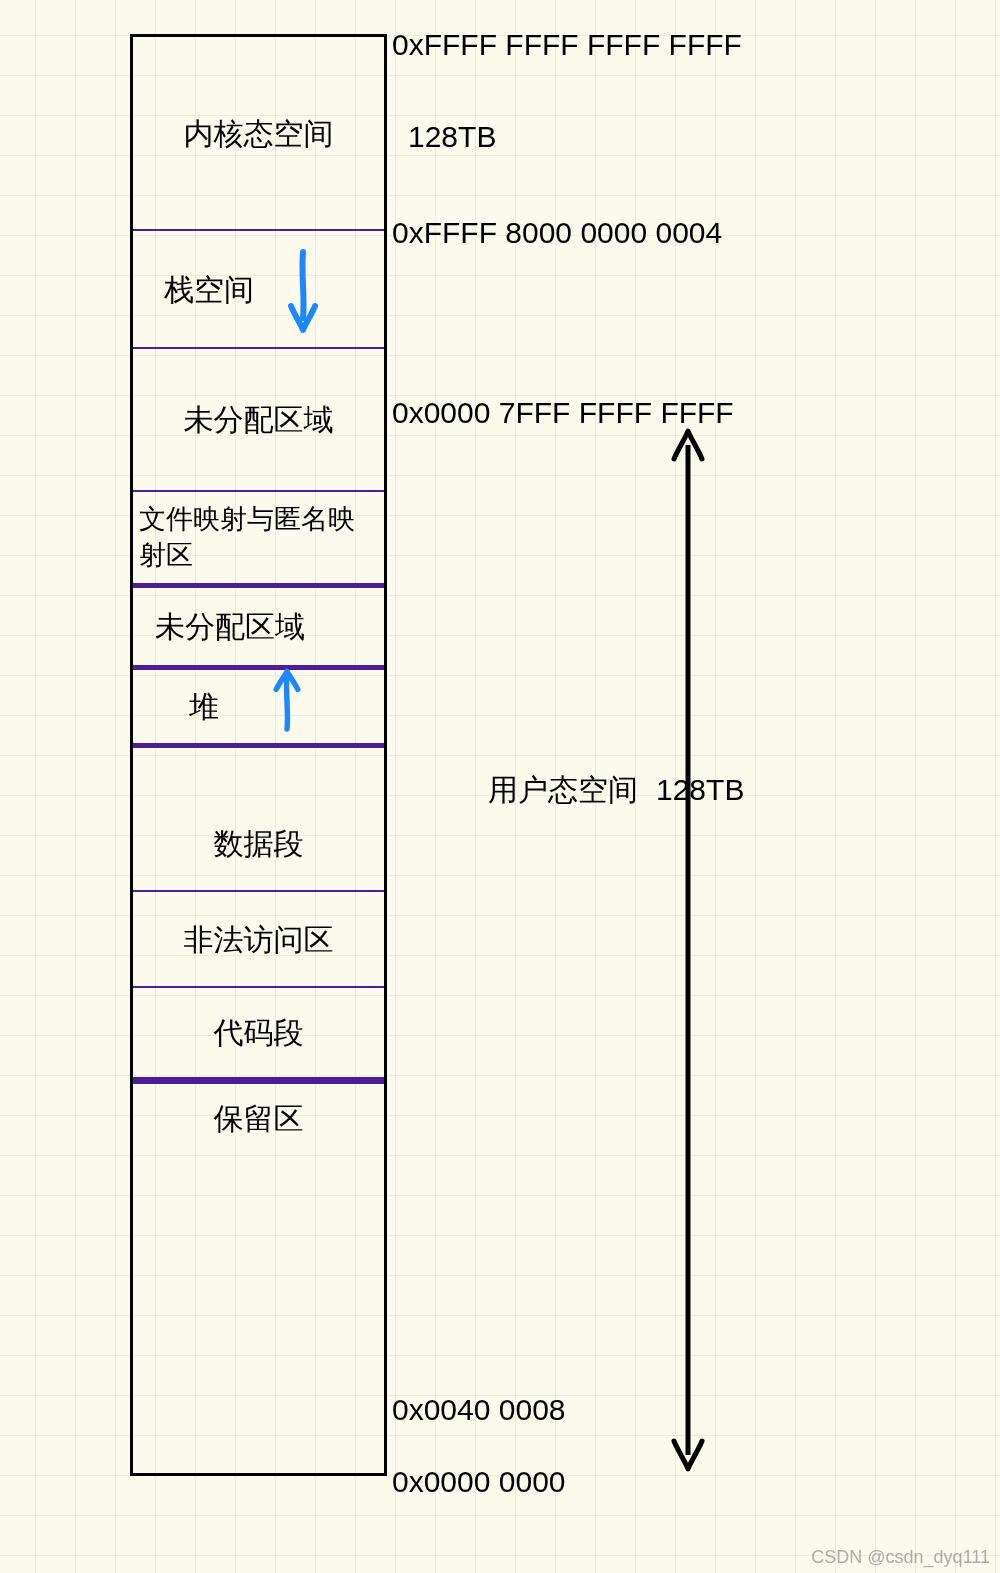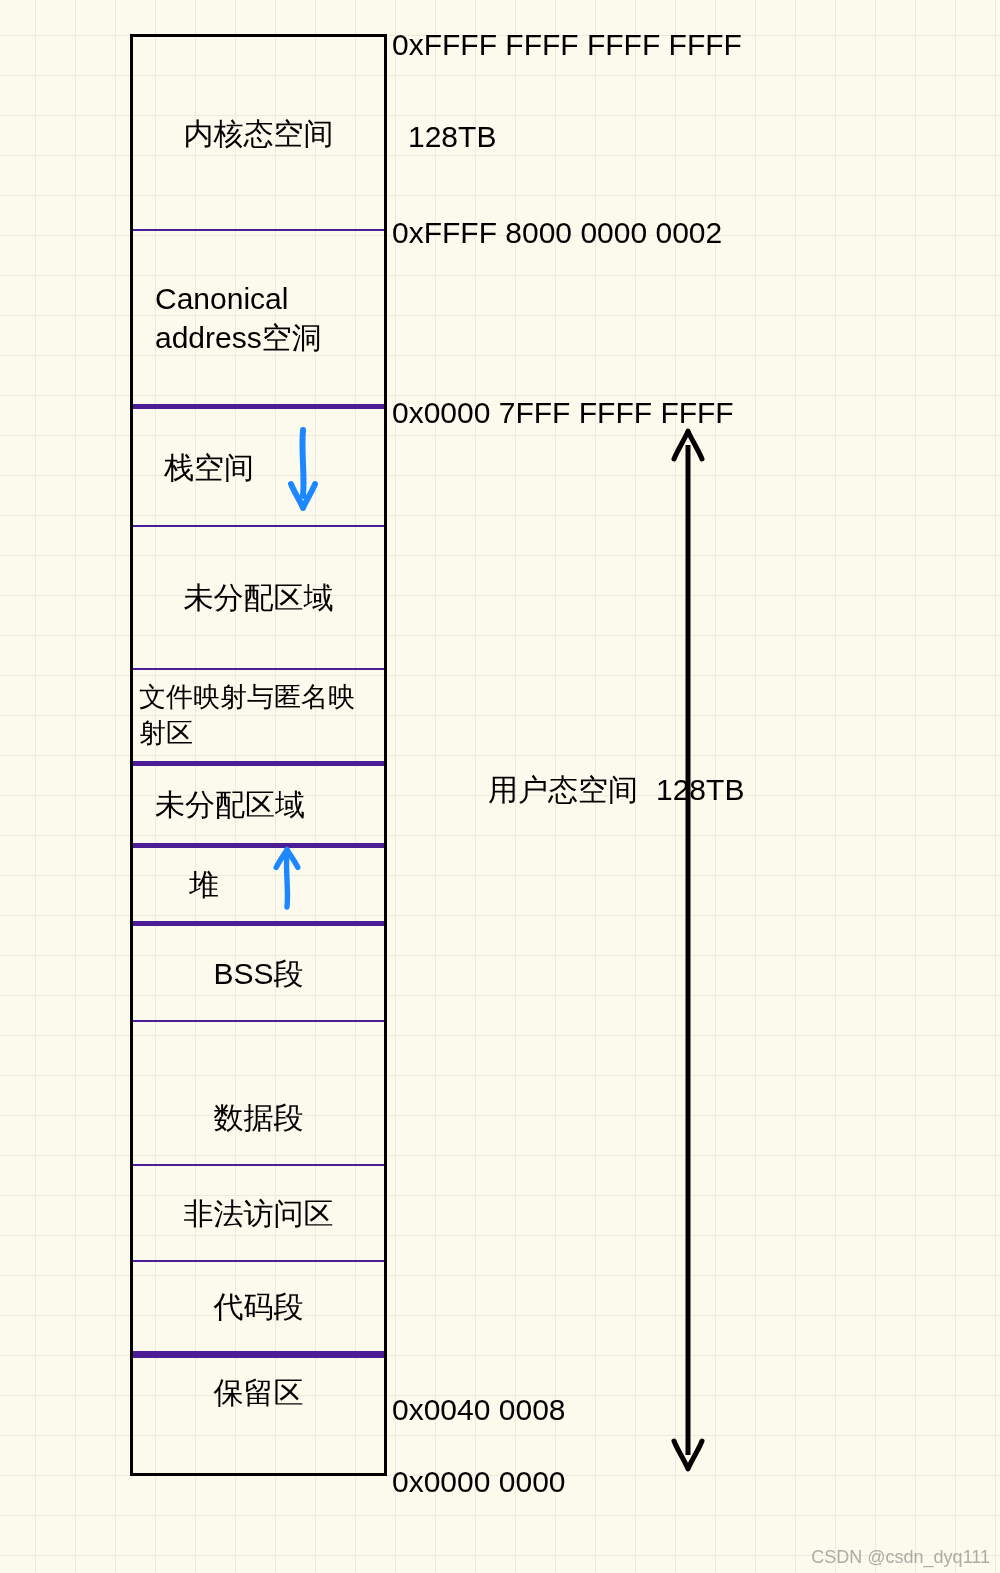--- a/index.html
+++ b/index.html
@@ -73,49 +73,47 @@
     font-size: 18px;
     color: rgba(120,120,120,0.6);
     font-family: Arial, sans-serif;
   }
 </style>
 </head>
 <body>
 
 <div class="diagram">
   <div class="row kernel thin">内核态空间</div>
-  <div class="row hole thick">Canonical address空洞</div>
   <div class="row stack thin">
     <span>栈空间</span>
     <svg class="blue-arrow" viewBox="0 0 40 90" style="left:150px; top:14px; width:40px; height:92px;">
       <path d="M20 6 C 18 30, 22 50, 20 72" stroke="#1d87ff" stroke-width="6" fill="none" stroke-linecap="round"></path>
       <path d="M8 60 C 12 70, 18 78, 20 84 C 22 78, 28 70, 32 60" stroke="#1d87ff" stroke-width="6" fill="none" stroke-linecap="round" stroke-linejoin="round"></path>
     </svg>
   </div>
   <div class="row unalloc1 thin">未分配区域</div>
   <div class="row mmap thick">文件映射与匿名映射区</div>
   <div class="row unalloc2 thick">未分配区域</div>
   <div class="row heap thick">
     <span>堆</span>
     <svg class="blue-arrow" viewBox="0 0 40 80" style="left:134px; top:-4px; width:40px; height:72px;">
       <path d="M8 26 C 12 18, 18 10, 20 6 C 22 10, 28 18, 32 26" stroke="#1d87ff" stroke-width="6" fill="none" stroke-linecap="round" stroke-linejoin="round"></path>
       <path d="M20 10 C 18 30, 22 50, 20 70" stroke="#1d87ff" stroke-width="6" fill="none" stroke-linecap="round"></path>
     </svg>
   </div>
-  <div class="row bss thin">BSS段</div>
   <div class="row dataseg thin">数据段</div>
   <div class="row illegal thin">非法访问区</div>
   <div class="row code">代码段</div>
   <div class="row reserved row-last">保留区</div>
 </div>
 
 <div class="right-labels">
   <div class="rlab" style="top: 28px;">0xFFFF FFFF FFFF FFFF</div>
   <div class="rlab" style="top: 120px; left:16px;">128TB</div>
-  <div class="rlab" style="top: 216px;">0xFFFF 8000 0000 0002</div>
+  <div class="rlab" style="top: 216px;">0xFFFF 8000 0000 0004</div>
   <div class="rlab" style="top: 396px;">0x0000 7FFF FFFF FFFF</div>
   <div class="rlab" style="top: 770px; left:56px; font-size:30px;margin-left:40px;">
     <span style="padding-right:18px;">用户态空间</span><span>128TB</span>
   </div>
   <div class="rlab" style="top: 1393px;">0x0040 0008</div>
   <div class="rlab" style="top: 1465px;">0x0000 0000</div>
 </div>
 
 <svg class="userarrow" viewBox="0 0 40 1050" preserveAspectRatio="none">
   <line x1="20" y1="20" x2="20" y2="1030" stroke="#000" stroke-width="5"></line>

